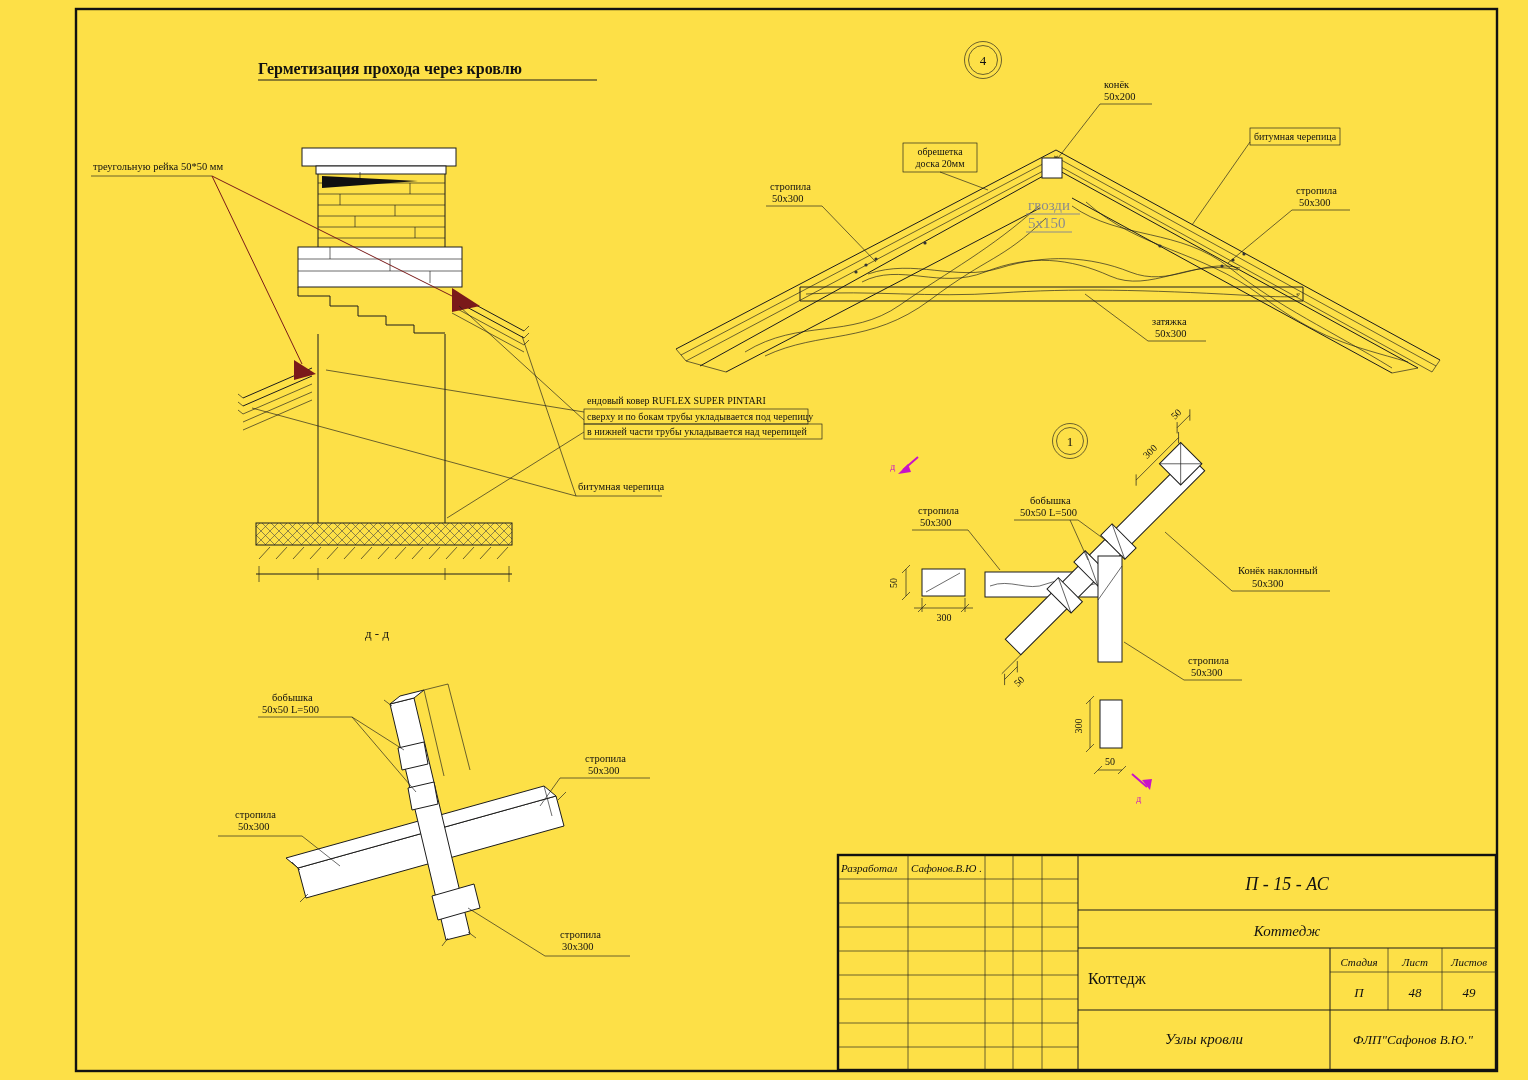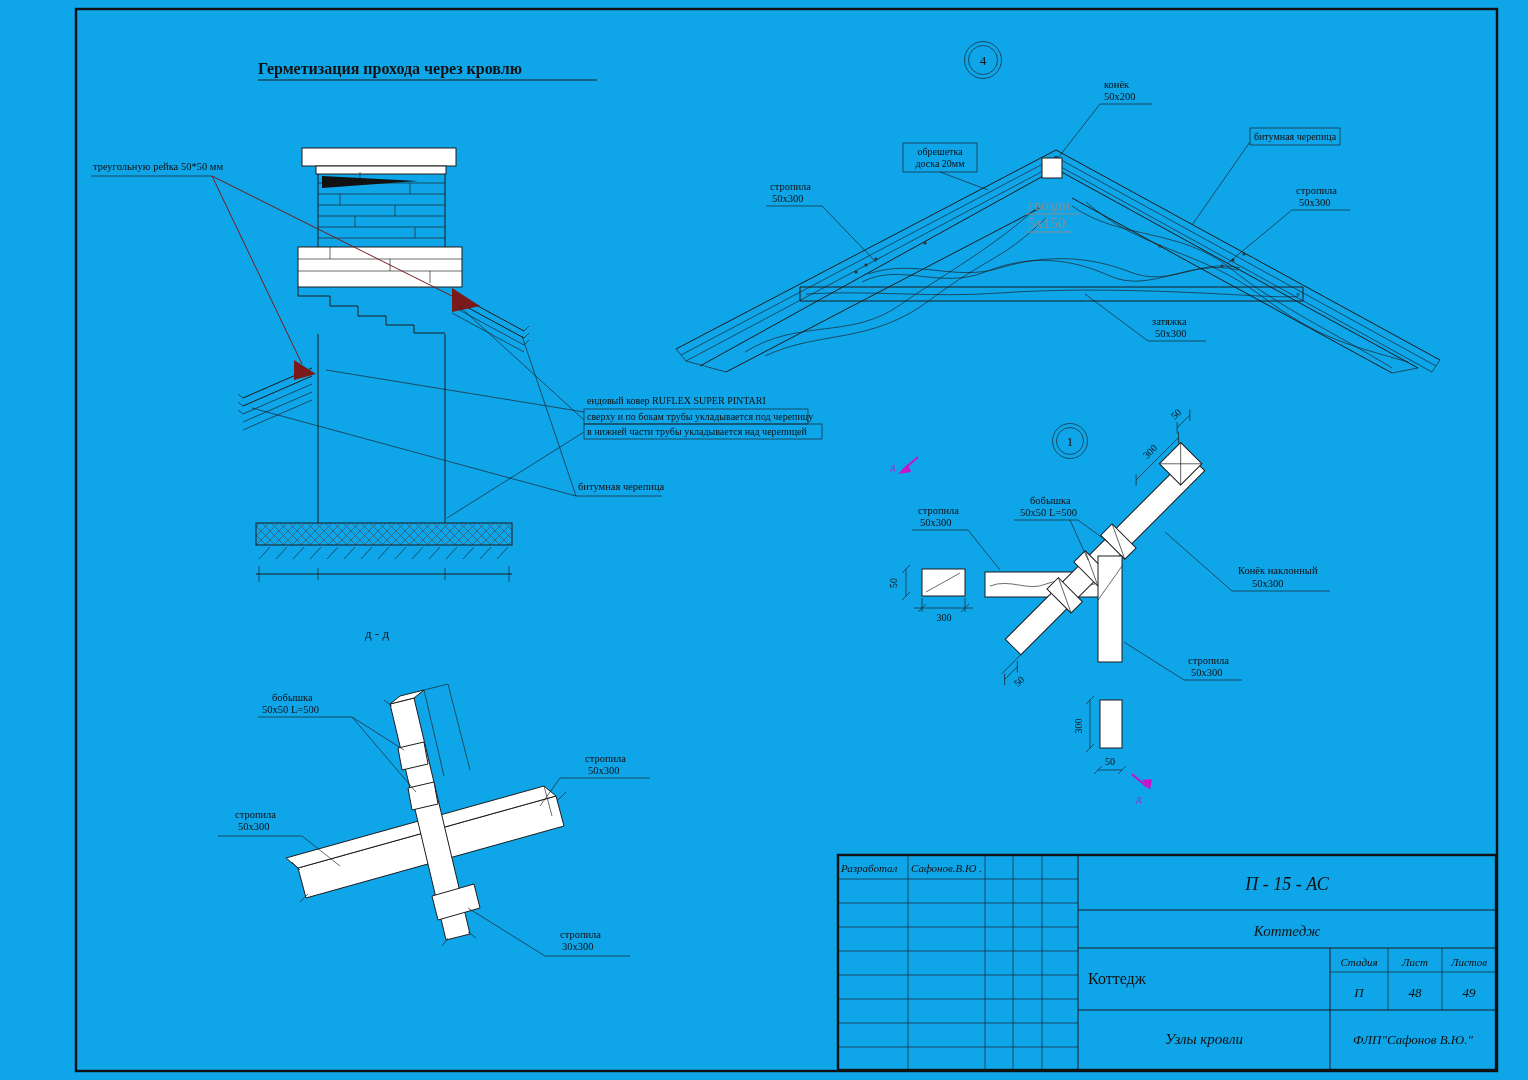--- a/index.html
+++ b/index.html
@@ -1,16 +1,16 @@
 <!DOCTYPE html>
 <html><head>
 <meta charset="utf-8">
 <style>
   html,body{margin:0;padding:0;background:#fff;}
-  #page{position:relative;width:1528px;height:1080px;background:#0ea5e9;overflow:hidden;}
+  #page{position:relative;width:1528px;height:1080px;background:#fde047;overflow:hidden;}
   svg{position:absolute;left:0;top:0;}
   .ln{stroke:#1c1c1c;stroke-width:1;fill:none;}
   .thin{stroke:#1c1c1c;stroke-width:.65;fill:none;}
   .frame{stroke:#111;stroke-width:2.4;fill:none;}
   .wh{fill:#fff;stroke:#1c1c1c;stroke-width:1;}
   .redfill{fill:#7a1a1a;stroke:none;}
   .redln{stroke:#7a1a1a;stroke-width:1;fill:none;}
   .magln{stroke:#c813c8;stroke-width:2;fill:none;}
   .magfill{fill:#c813c8;stroke:none;}
   text{font-family:"Liberation Serif",serif;fill:#111;}

